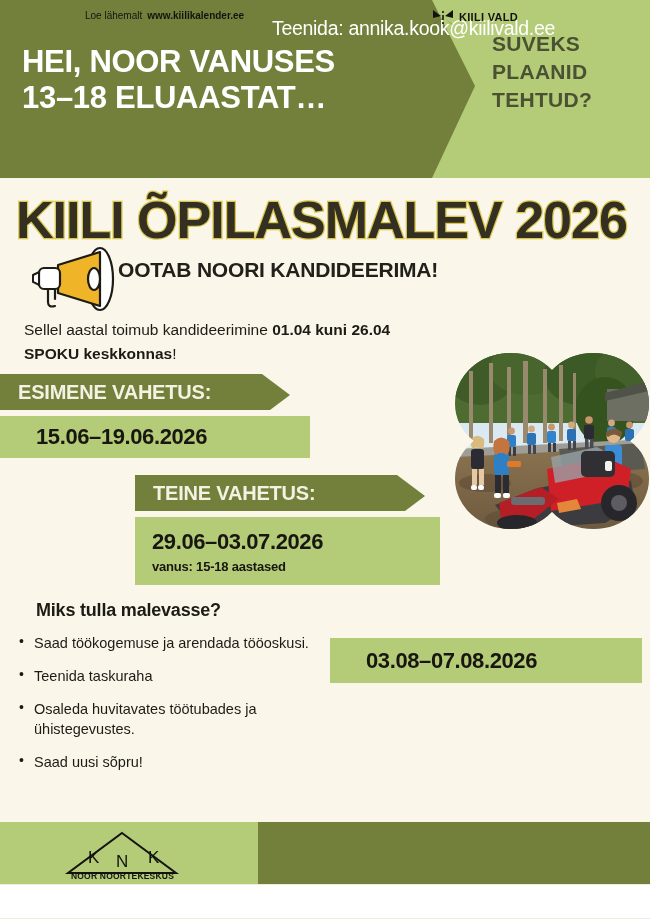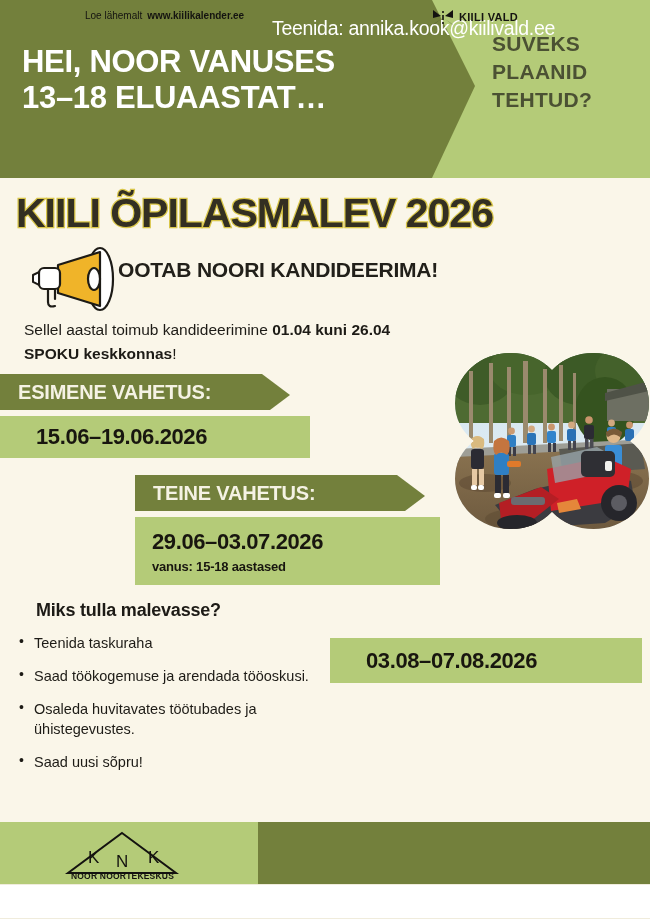--- a/index.html
+++ b/index.html
@@ -37,21 +37,21 @@
   .header-side-text {
     position: absolute; left: 492px; top: 30px; width: 150px;
     color: #4b5133;
     font-size: 21px; font-weight: 700; line-height: 1.33;
     letter-spacing: 0.3px;
   }
 
   
   .title {
     position: absolute; left: 16px; top: 190px; width: 630px;
-    font-size: 41px; font-weight: 700; letter-spacing: -1px;
+    font-size: 52px; font-weight: 700; letter-spacing: -1px;
     color: #332f22;
     -webkit-text-stroke: 2.5px #d9c64a;
     paint-order: stroke fill;
     white-space: nowrap;
   }
 
   
   .megaphone {
     position: absolute; left: 24px; top: 246px;
     width: 100px; height: 66px;
@@ -375,22 +375,22 @@
     <div class="shift-date">29.06–03.07.2026</div>
     <div class="shift-note">vanus: 15-18 aastased</div>
   </div>
 
   <div class="shift-body" id="s3b">
     <div class="shift-date">03.08–07.08.2026</div>
   </div>
 
   <div class="benefits-title">Miks tulla malevasse?</div>
   <ul class="benefits-list">
+    <li>Saad töökogemuse ja arendada tööoskusi.</li>
     <li>Teenida taskuraha</li>
-    <li>Saad töökogemuse ja arendada tööoskusi.</li>
     <li>Osaleda huvitavates töötubades ja ühistegevustes.</li>
     <li>Saad uusi sõpru!</li>
   </ul>
 
   <div class="footer-band">
     <div class="footer-light"></div>
     <div class="footer-dark"></div>
   </div>
   <div class="footer-contact">Teenida: annika.kook@kiilivald.ee</div>
 

